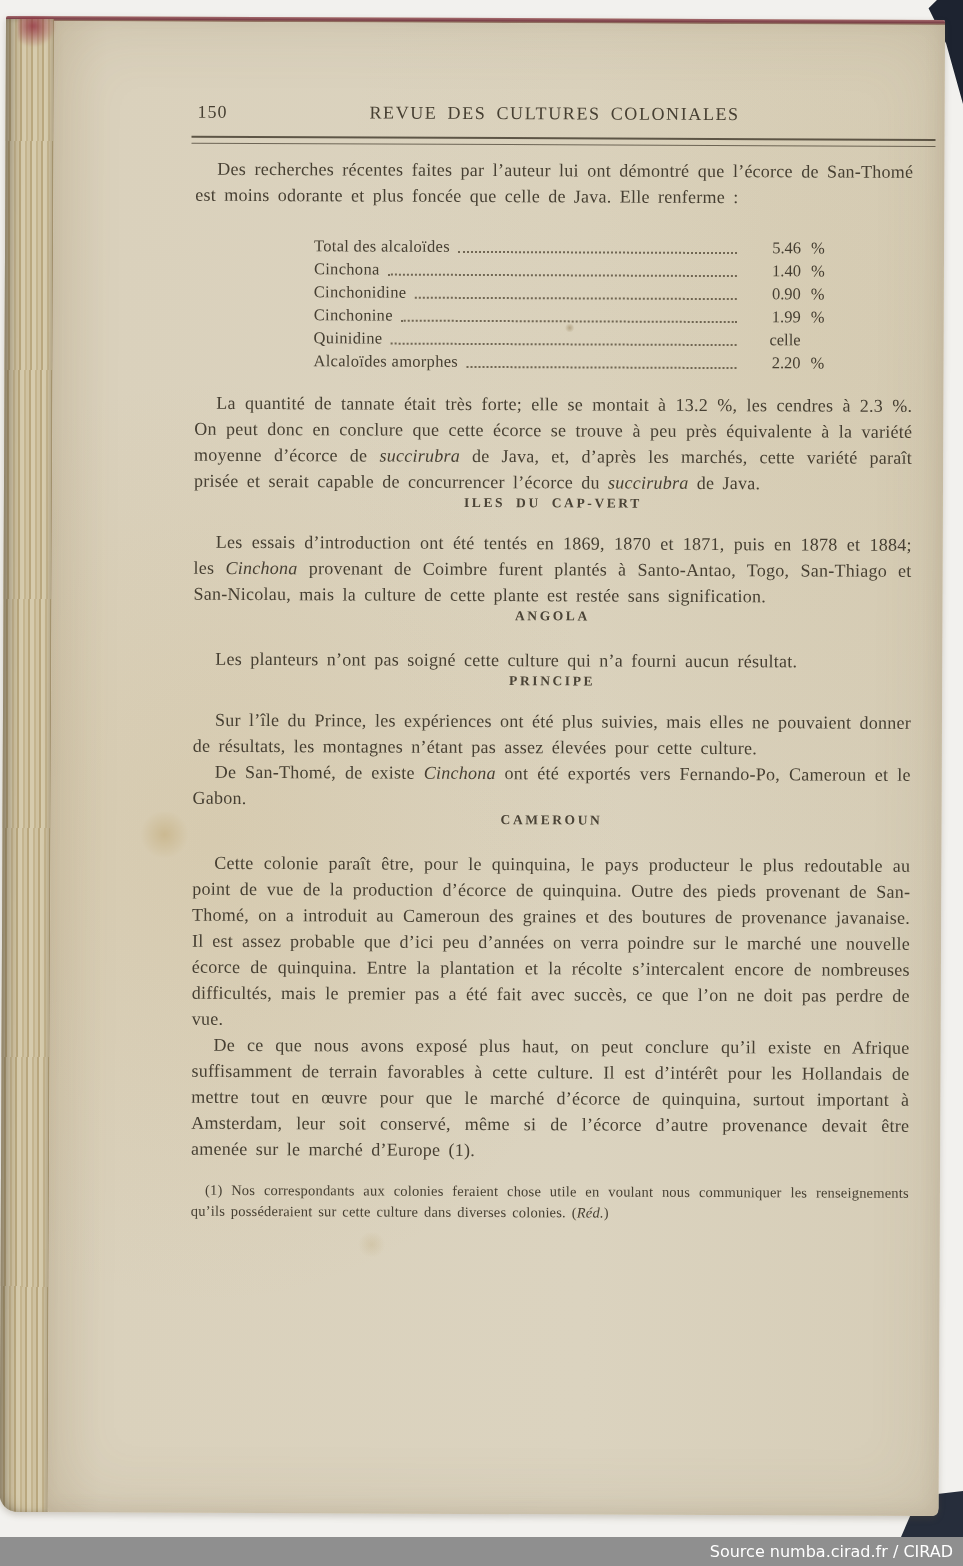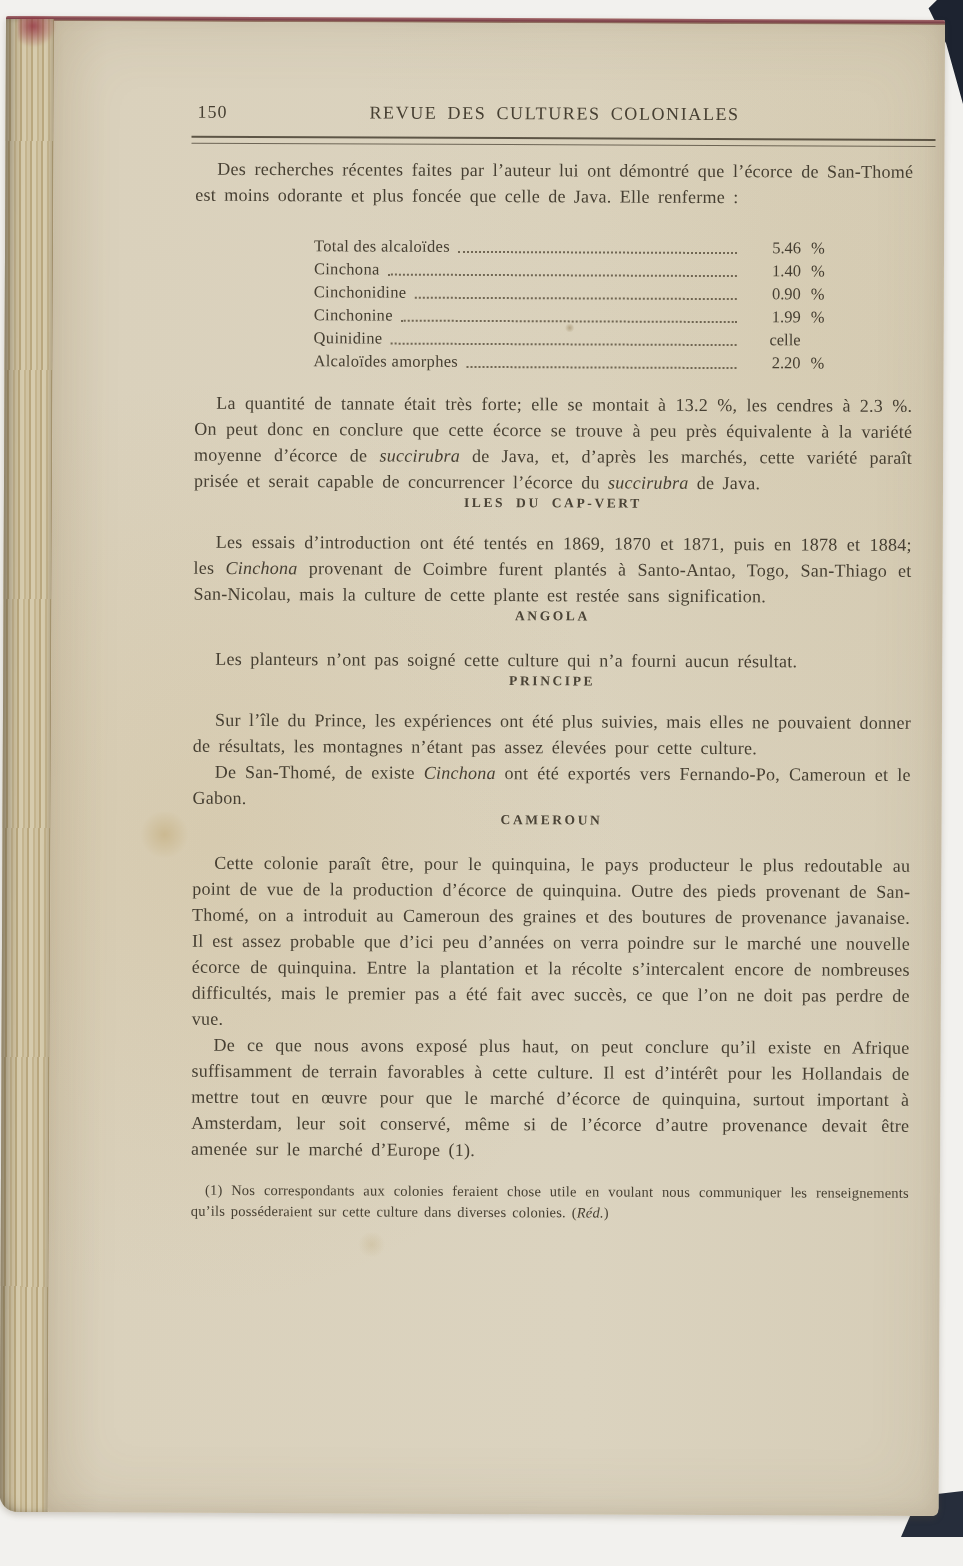--- a/index.html
+++ b/index.html
@@ -145,14 +145,17 @@
         <h2 class="sec h-cameroun">CAMEROUN</h2>
         <p class="body mt3"><span>Cette colonie paraît être, pour le quinquina, le pays producteur le plus redoutable au point de vue de la production d’écorce de quinquina. Outre des pieds provenant de San-Thomé, on a introduit au Cameroun des graines et des boutures de provenance javanaise. Il est assez probable que d’ici peu d’années on verra poindre sur le marché une nouvelle écorce de quinquina. Entre la plantation et la récolte s’intercalent encore de nombreuses difficultés, mais le premier pas a été fait avec succès, ce que l’on ne doit pas perdre de vue.</span></p>
         <p class="body"><span>De ce que nous avons exposé plus haut, on peut conclure qu’il existe en Afrique suffisamment de terrain favorables à cette culture. Il est d’intérêt pour les Hollandais de mettre tout en œuvre pour que le marché d’écorce de quinquina, surtout important à Amsterdam, leur soit conservé, même si de l’écorce d’autre provenance devait être amenée sur le marché d’Europe (1).</span></p>
 
         <p class="foot"><span>(1) Nos correspondants aux colonies feraient chose utile en voulant nous communiquer les renseignements qu’ils posséderaient sur cette culture dans diverses colonies. (</span><span class="it">Réd.</span><span>)</span></p>
 
       </div>
     </div>
   </div>
 
+  <div class="source-bar">
+    <span>Source numba.cirad.fr / CIRAD</span>
+  </div>
 
 </div>
 
 </body></html>

